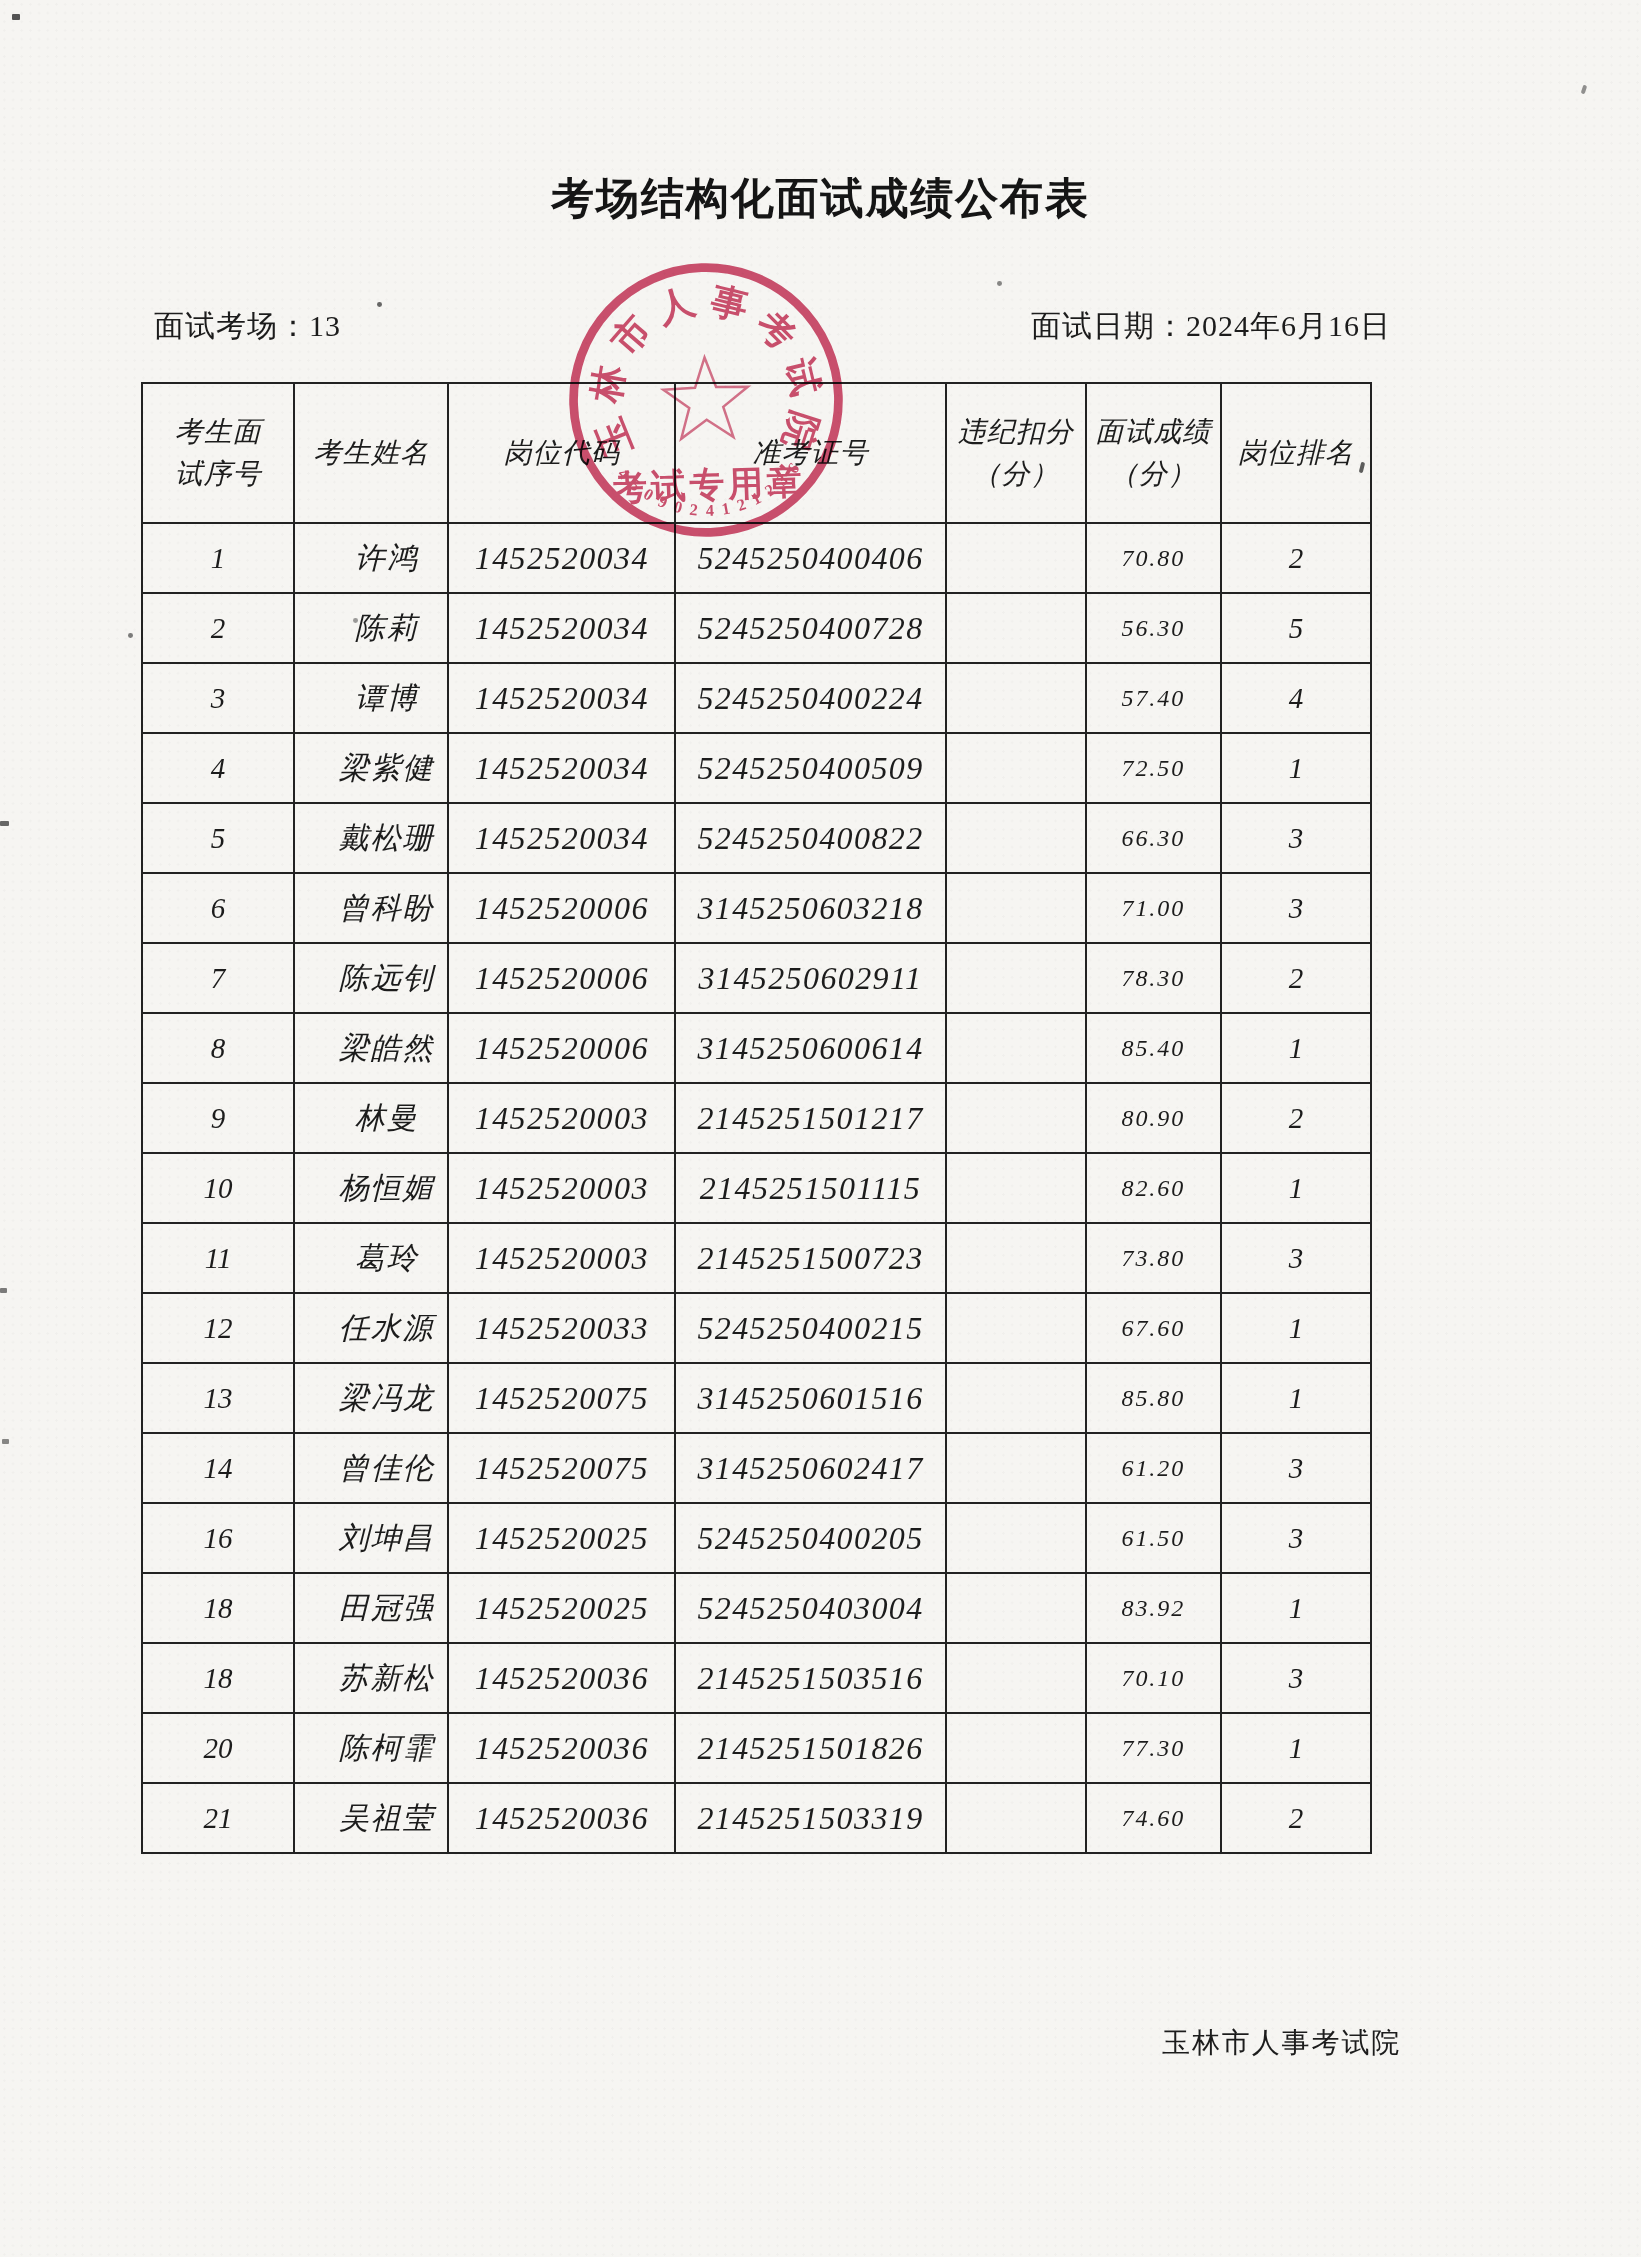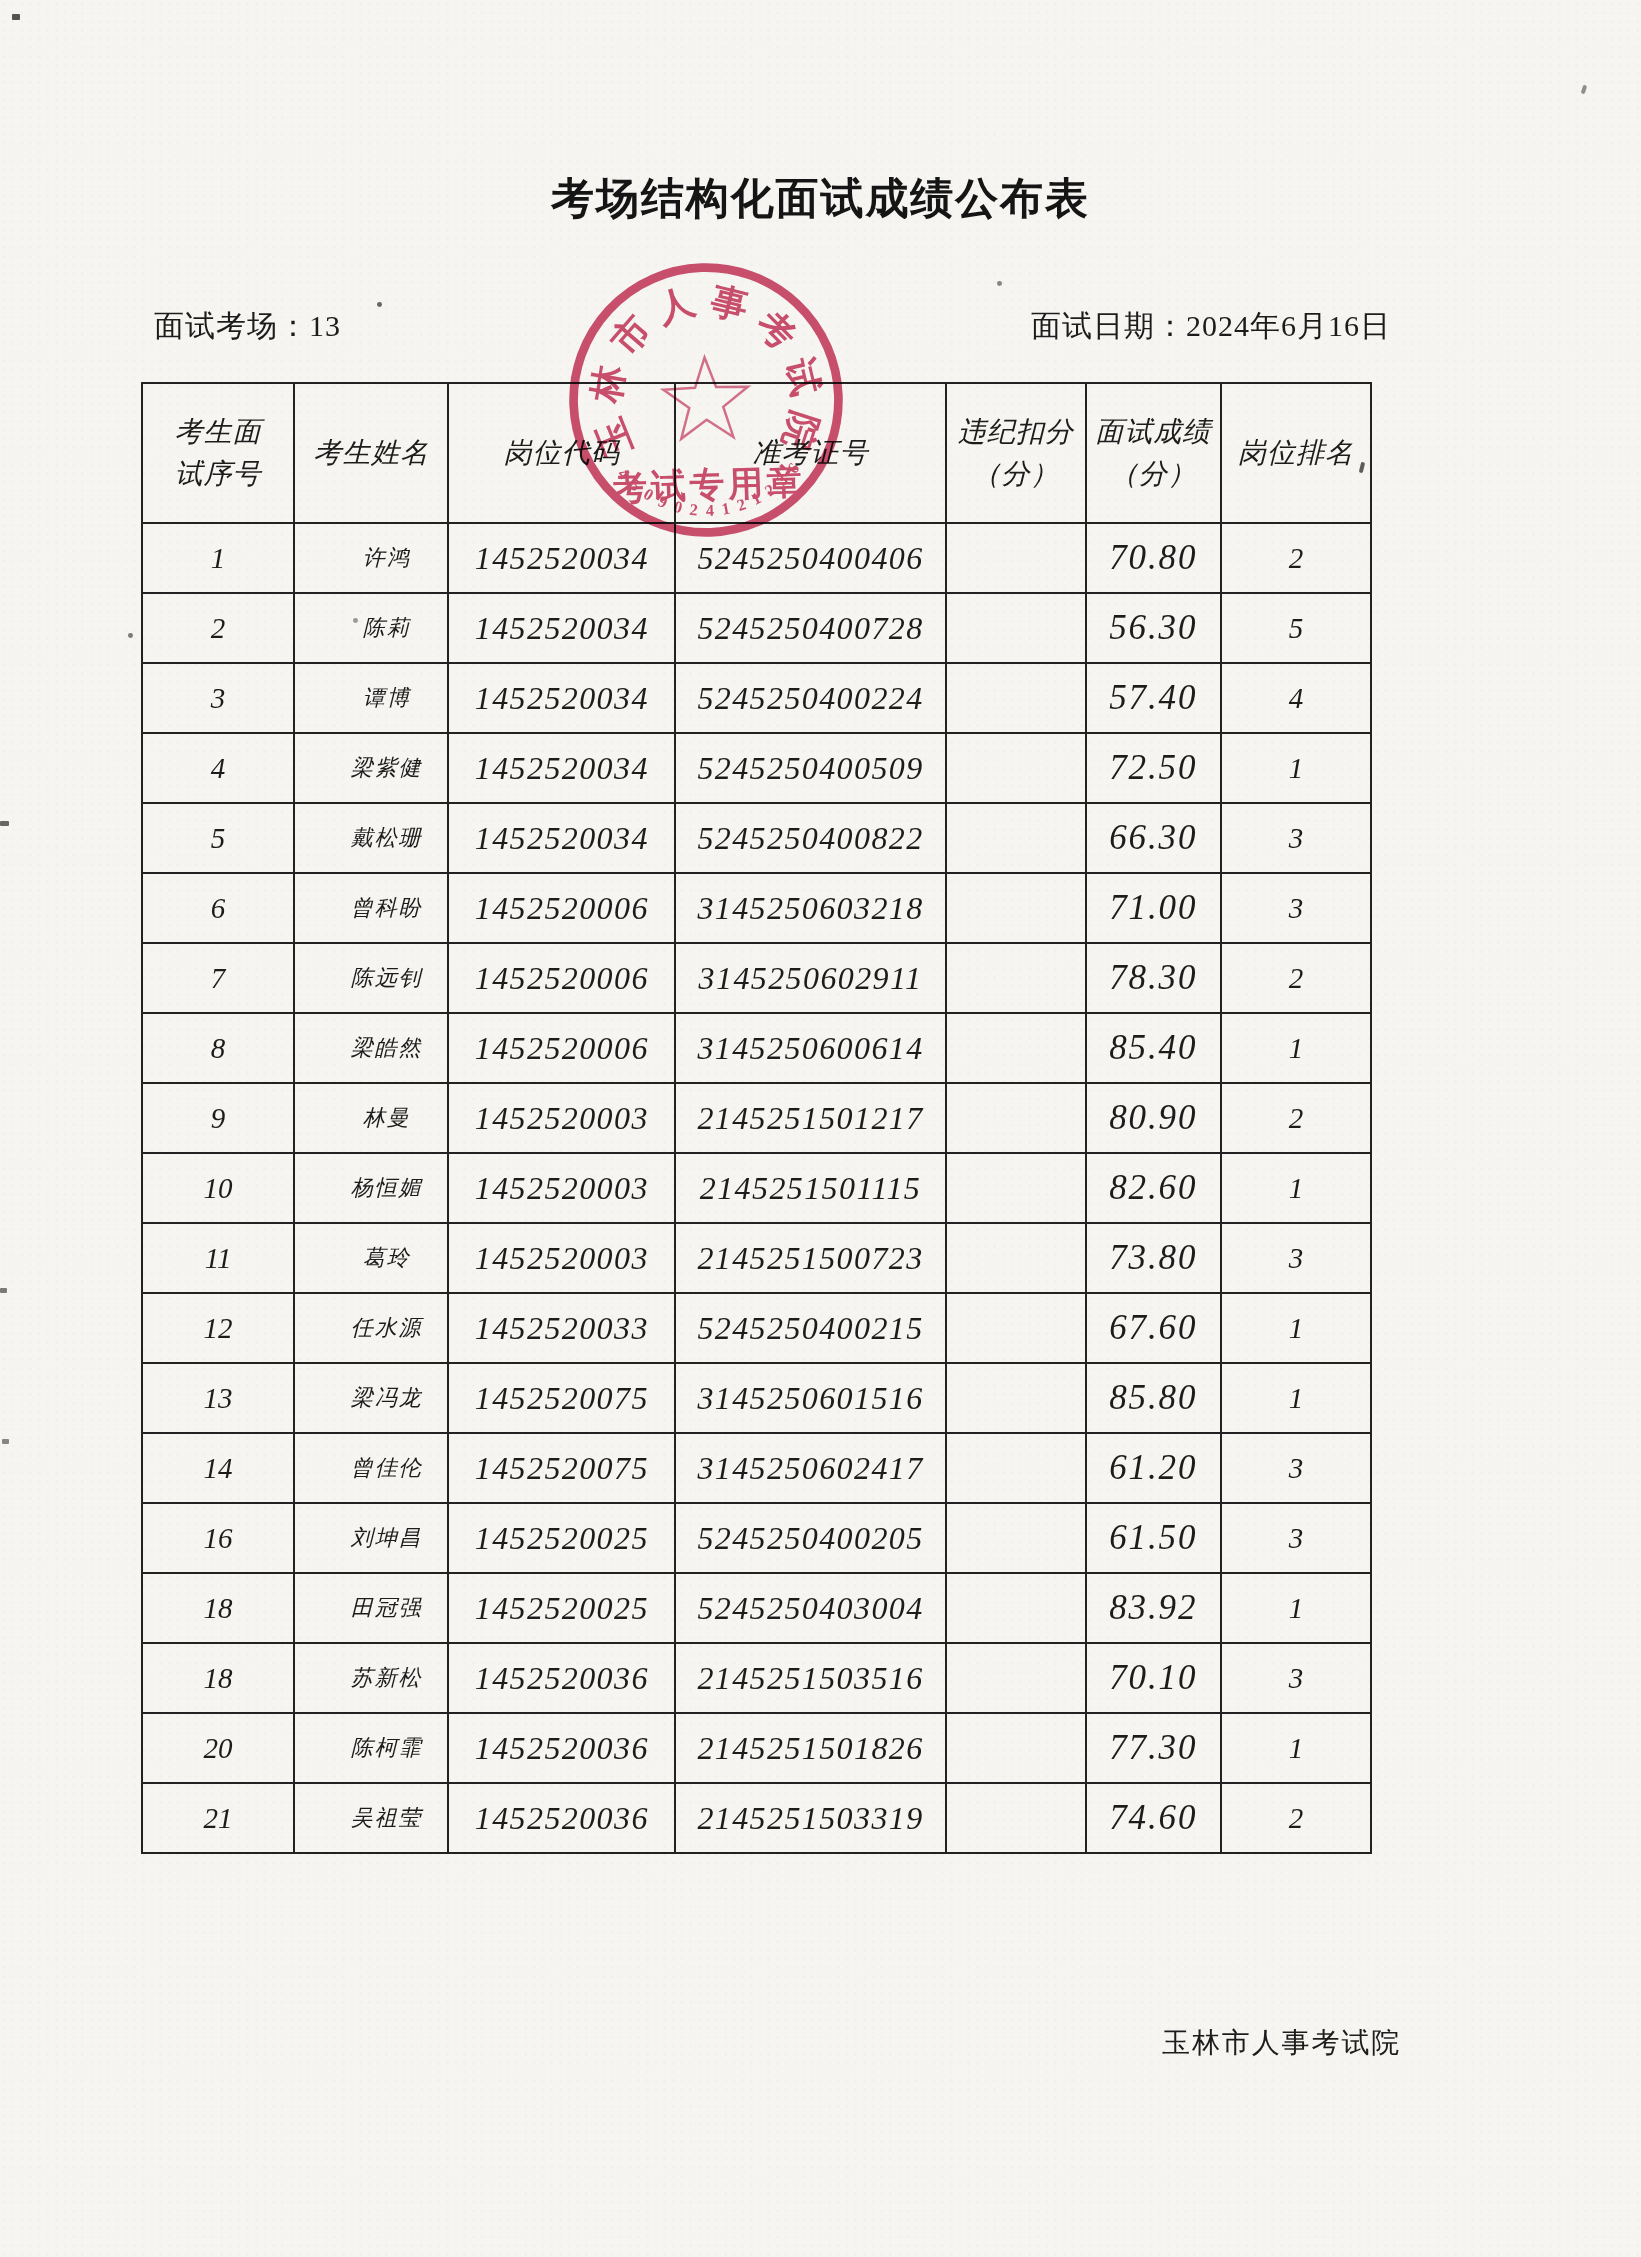--- a/index.html
+++ b/index.html
@@ -30,23 +30,23 @@
     text-align:center;vertical-align:middle;padding:0;
     overflow:hidden;
   }
   .score thead tr{height:140px;}
   .score tbody tr{height:70px;}
   .score th{
     font-weight:400;font-size:28px;line-height:1.5;
     white-space:pre-line;letter-spacing:1px;
   }
   td.c0{font-size:29px;}
-  td.c1{font-size:22px;letter-spacing:1.9px;padding-left:31px;}
+  td.c1{font-size:30px;letter-spacing:1.9px;padding-left:31px;}
   td.c2,td.c3{font-size:32px;letter-spacing:1.4px;}
-  td.c5{font-size:35px;letter-spacing:1.9px;}
+  td.c5{font-size:24px;letter-spacing:1.9px;}
   td.c6{font-size:29px;}
 
   .footer{
     position:absolute;top:2024px;left:1162px;
     font-size:28px;letter-spacing:1.9px;
   }
 
   .stamp{
     position:absolute;left:561px;top:255px;width:290px;height:290px;
     mix-blend-mode:multiply;opacity:.9;transform:rotate(-2deg);

